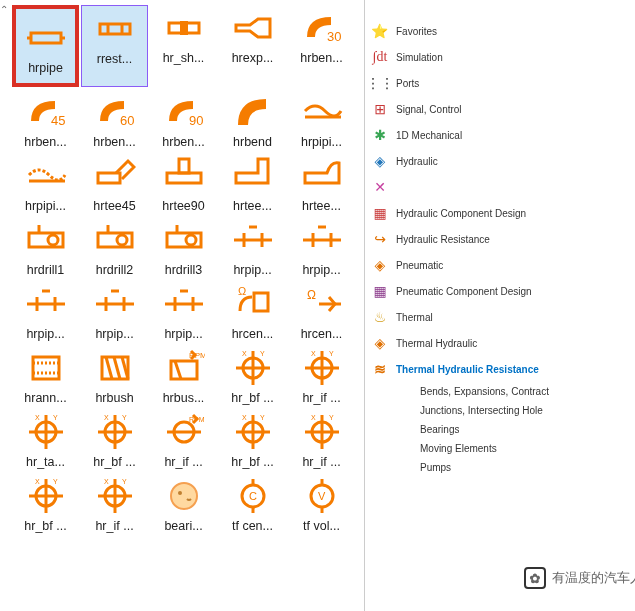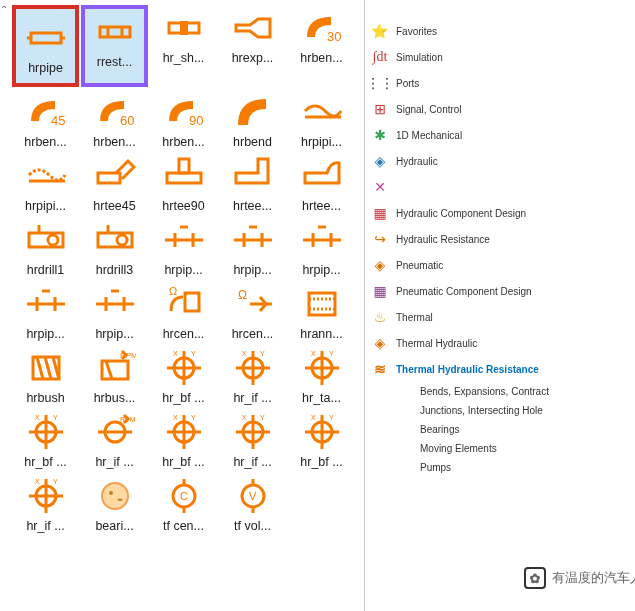--- a/index.html
+++ b/index.html
@@ -30,21 +30,21 @@
     display: flex;
     flex-direction: column;
     align-items: center;
     justify-content: flex-start;
     cursor: pointer;
     padding: 2px;
     position: relative;
   }
   .cell.selected {
     background: #cde6f7;
-    border: 4px solid #8b5cf6;
+    border: 1px solid #8b5cf6;
   }
   .cell.highlight {
     border: 4px solid #d93025;
     padding: 8px;
     background: #cde6f7;
   }
   .icon-sq {
     width: 42px;
     height: 42px;
     display: flex;
@@ -271,20 +271,30 @@
         <div class="cell-label">hrdrill1</div>
       </div>
       <div class="cell">
         <div class="icon-sq">
           <svg width="42" height="42" viewBox="0 0 42 42">
             <rect x="4" y="14" width="34" height="14" stroke="#f57c00" stroke-width="3" fill="none"></rect>
             <circle cx="28" cy="21" r="5" stroke="#f57c00" stroke-width="3" fill="none"></circle>
             <line x1="14" y1="6" x2="14" y2="14" stroke="#f57c00" stroke-width="3" fill="none"></line>
           </svg>
         </div>
+        <div class="cell-label">hrdrill2</div>
+      </div>
+      <div class="cell">
+        <div class="icon-sq">
+          <svg width="42" height="42" viewBox="0 0 42 42">
+            <rect x="4" y="14" width="34" height="14" stroke="#f57c00" stroke-width="3" fill="none"></rect>
+            <circle cx="28" cy="21" r="5" stroke="#f57c00" stroke-width="3" fill="none"></circle>
+            <line x1="14" y1="6" x2="14" y2="14" stroke="#f57c00" stroke-width="3" fill="none"></line>
+          </svg>
+        </div>
         <div class="cell-label">hrdrill3</div>
       </div>
       <div class="cell">
         <div class="icon-sq">
           <svg width="42" height="42" viewBox="0 0 42 42">
             <line x1="2" y1="21" x2="40" y2="21" stroke="#f57c00" stroke-width="3" fill="none"></line>
             <line x1="12" y1="14" x2="12" y2="28" stroke="#f57c00" stroke-width="3" fill="none"></line>
             <line x1="30" y1="14" x2="30" y2="28" stroke="#f57c00" stroke-width="3" fill="none"></line>
             <line x1="17" y1="8" x2="25" y2="8" stroke="#f57c00" stroke-width="3" fill="none"></line>
           </svg>

